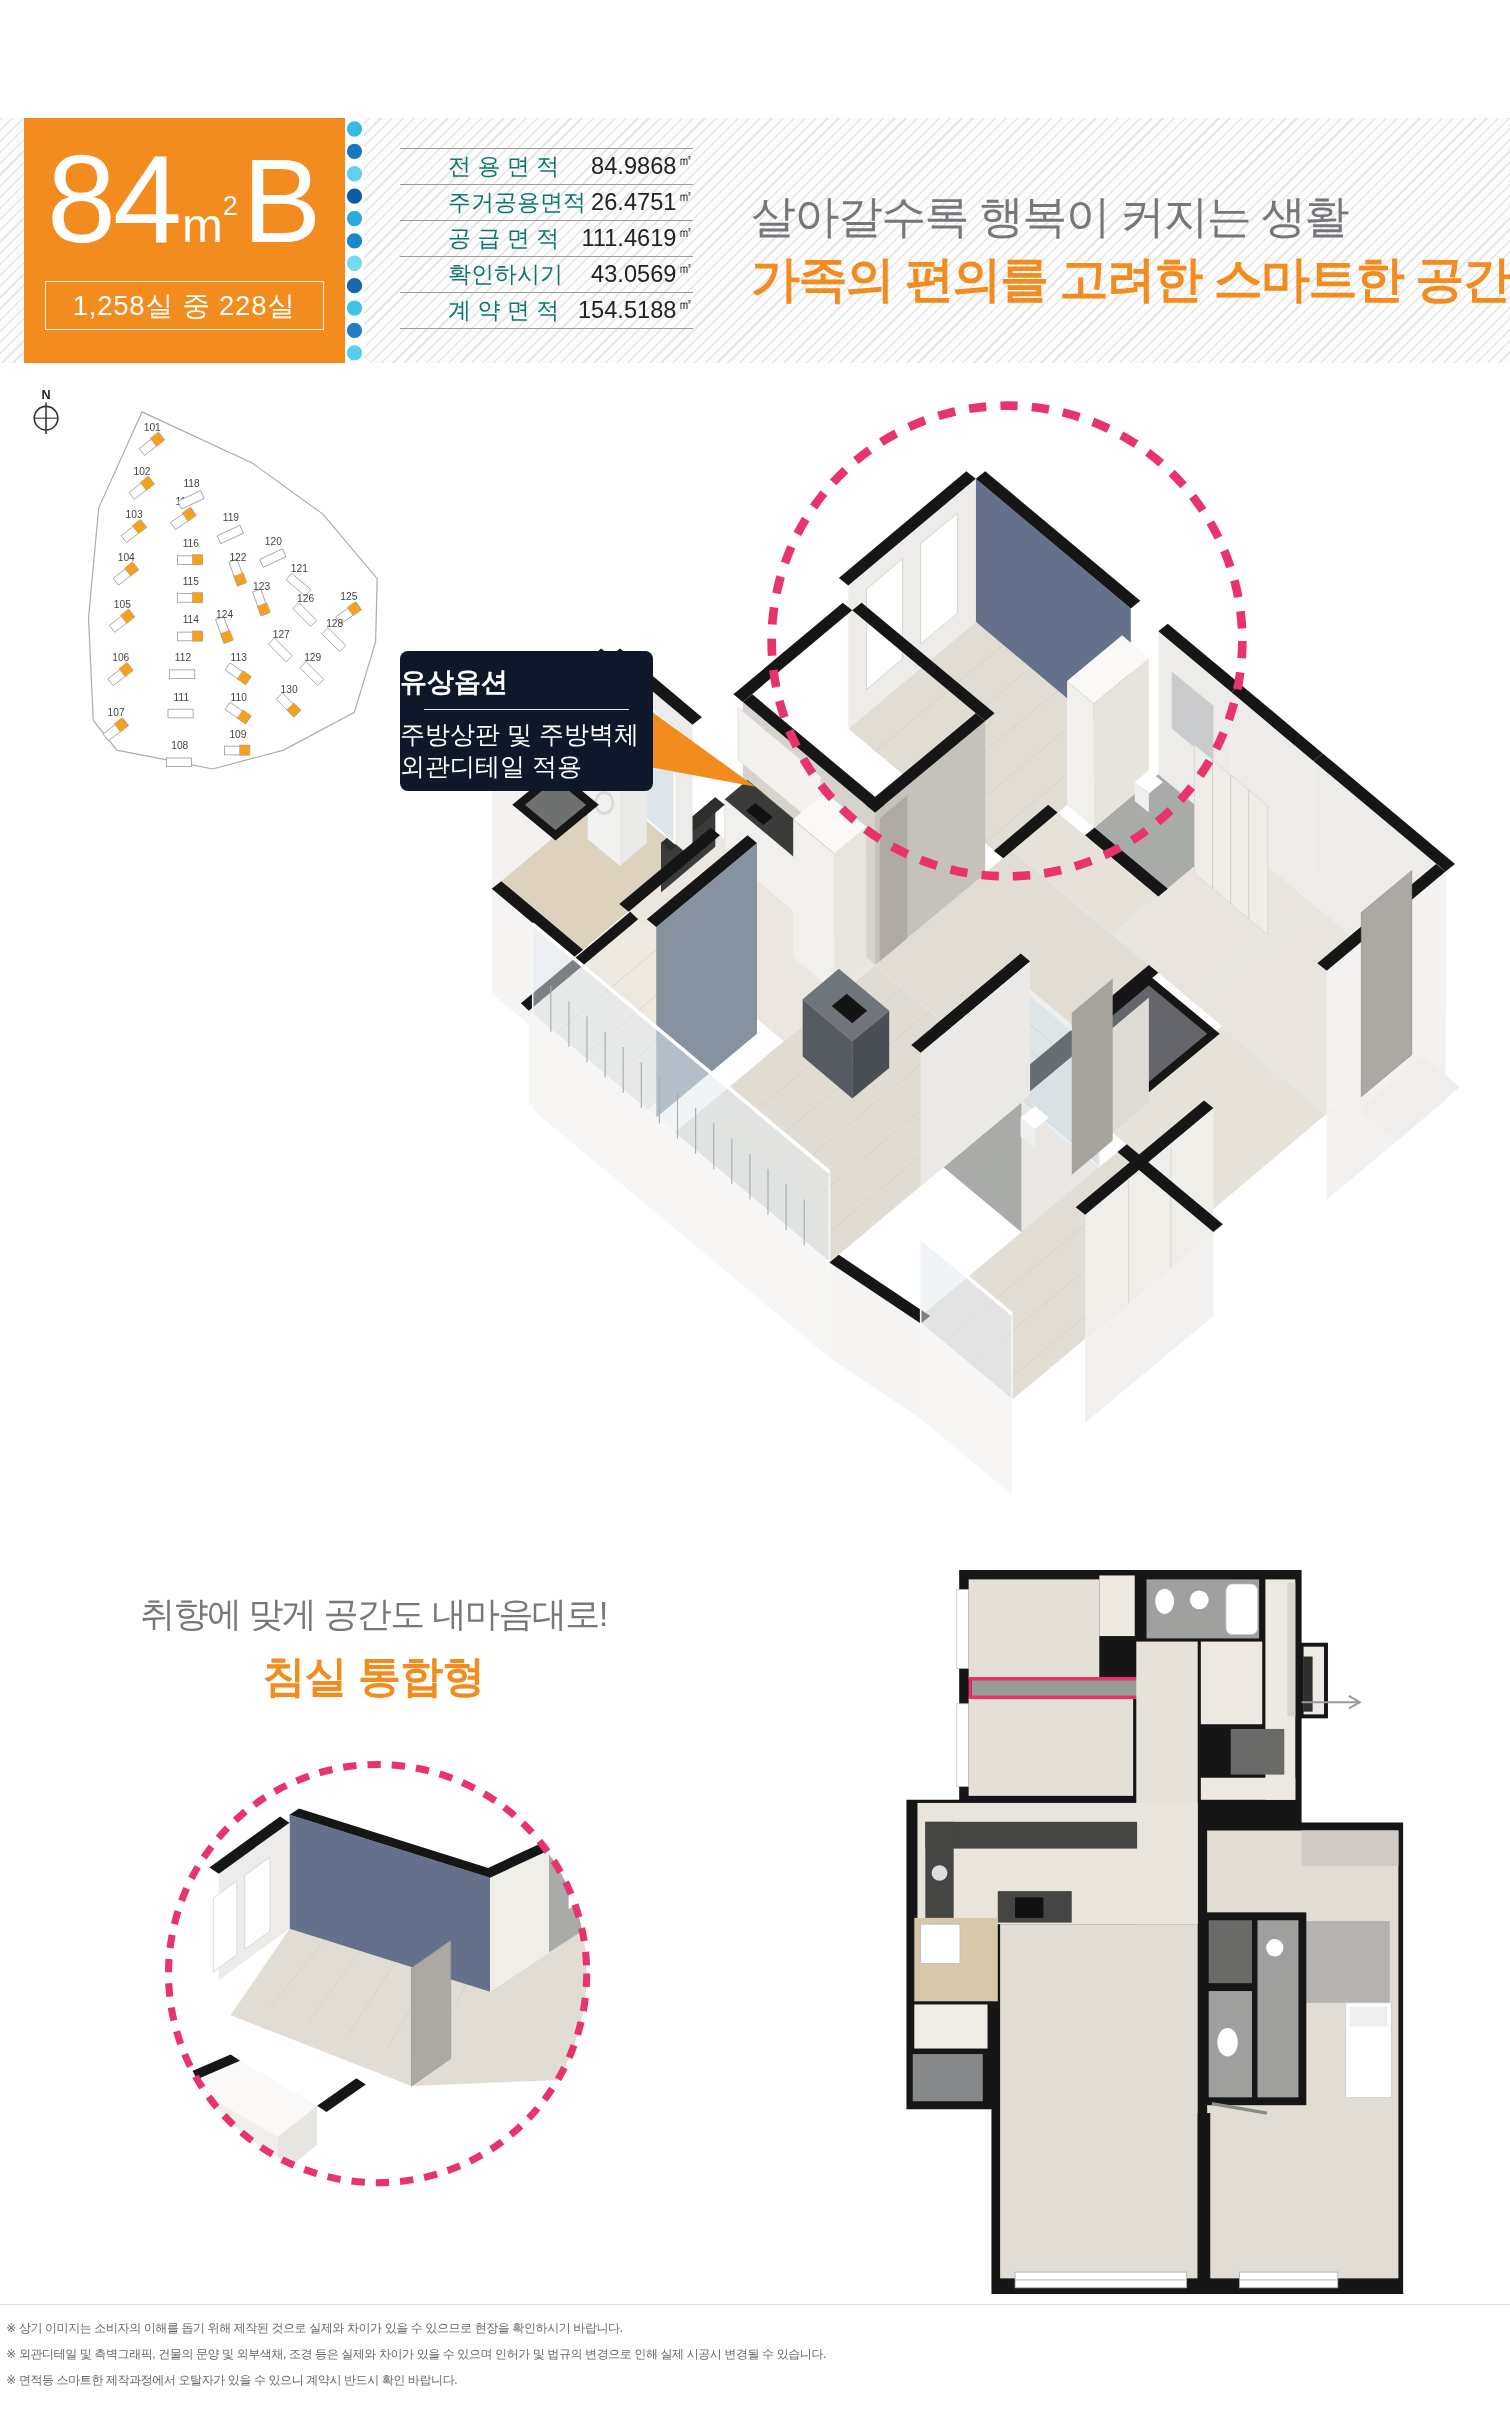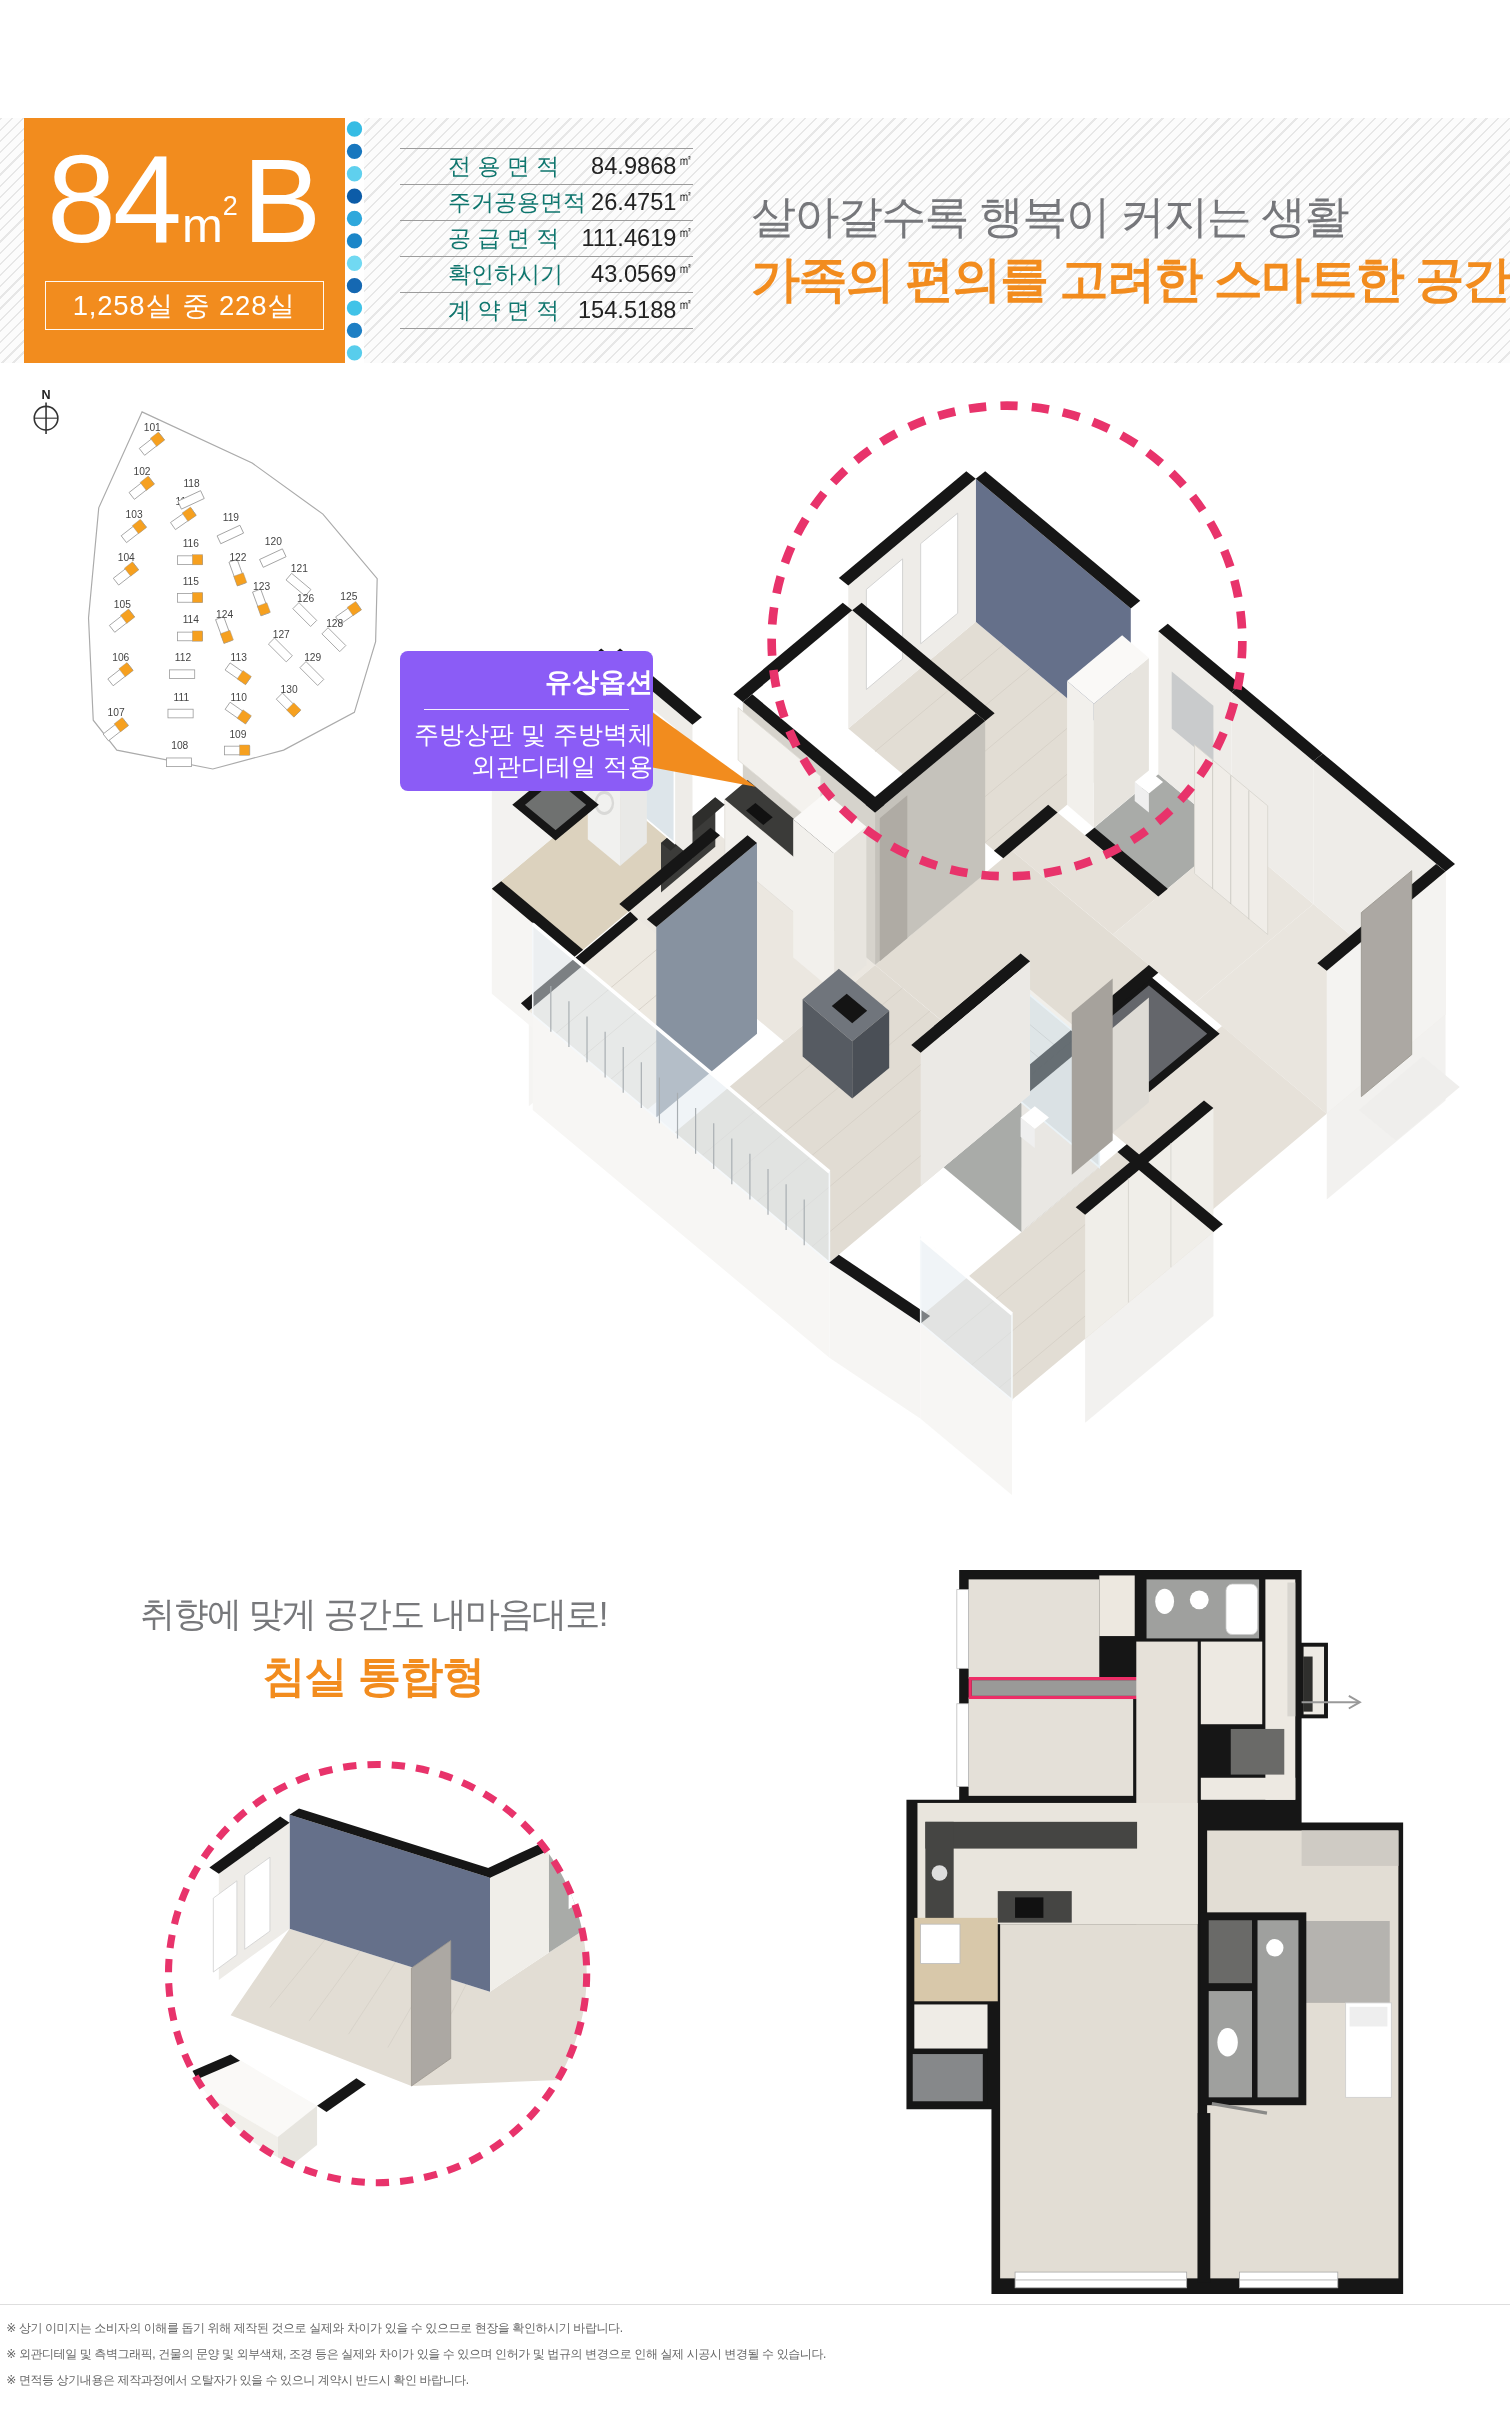--- a/index.html
+++ b/index.html
@@ -27,22 +27,22 @@
   .area-table .last-border{border-top:1.2px solid #9c9c9c;height:0;}
   .area-label{width:154px;font-size:23px;color:#0f766e;font-weight:400;margin-left:48px;}
   .area-value{flex:1;text-align:right;font-size:23.6px;color:#222;}
   .area-unit{font-size:15px;color:#222;margin-left:1.6px;position:relative;top:-6.3px;}
 
   
   .headline1{left:751px;top:187px;font-size:45px;color:#76777B;letter-spacing:-1.6px;font-weight:500;white-space:nowrap;}
   .headline2{left:751px;top:247px;font-size:49px;color:#F28C1E;letter-spacing:-1.6px;font-weight:700;white-space:nowrap;}
 
   
-  .callout{left:400px;top:651px;width:253px;height:140px;background:#8b5cf6;border-radius:7.9px;
-     color:#fff;text-align:right;z-index:6;}
+  .callout{left:400px;top:651px;width:253px;height:140px;background:#0f172a;border-radius:7.9px;
+     color:#fff;text-align:left;z-index:6;}
   .callout-title{font-size:27px;font-weight:700;margin-top:12.6px;}
   .callout-divider{width:205px;height:0.8px;background:rgba(255,255,255,.9);margin:9.4px auto 7.9px auto;}
   .callout-body{font-size:25px;line-height:1.28;}
 
   
   .opt-title{left:102px;top:1591px;width:543px;text-align:center;font-size:35px;color:#77787B;letter-spacing:-1.6px;}
   .opt-sub{left:102px;top:1648px;width:543px;text-align:center;font-size:43px;color:#F28C1E;font-weight:700;letter-spacing:-0.8px;}
 
   
   .divider-line{left:0;top:2304px;width:1511px;height:0.8px;background:#dedede;}
@@ -656,17 +656,17 @@
       <line x1="150" y1="912" x2="368" y2="912" stroke="#AAA"></line>
       <rect x="435" y="902" width="125" height="20" fill="#FFFFFF" stroke="#AAA"></rect>
       <line x1="435" y1="912" x2="560" y2="912" stroke="#AAA"></line>
     </g>
   </svg>
 
   <div class="abs divider-line"></div>
   <div class="abs disclaimers" id="disclaimers">
       <div>※ 상기 이미지는 소비자의 이해를 돕기 위해 제작된 것으로 실제와 차이가 있을 수 있으므로 현장을 확인하시기 바랍니다.</div>
       <div>※ 외관디테일 및 측벽그래픽, 건물의 문양 및 외부색채, 조경 등은 실제와 차이가 있을 수 있으며 인허가 및 법규의 변경으로 인해 실제 시공시 변경될 수 있습니다.</div>
-      <div>※ 면적등 상기내용은 제작과정에서 오탈자가 있을 수 있으니 계약시 반드시 확인 바랍니다.</div>
+      <div>※ 면적등 스마트한 제작과정에서 오탈자가 있을 수 있으니 계약시 반드시 확인 바랍니다.</div>
     </div>
 
 </div>
 
 
 </body></html>

